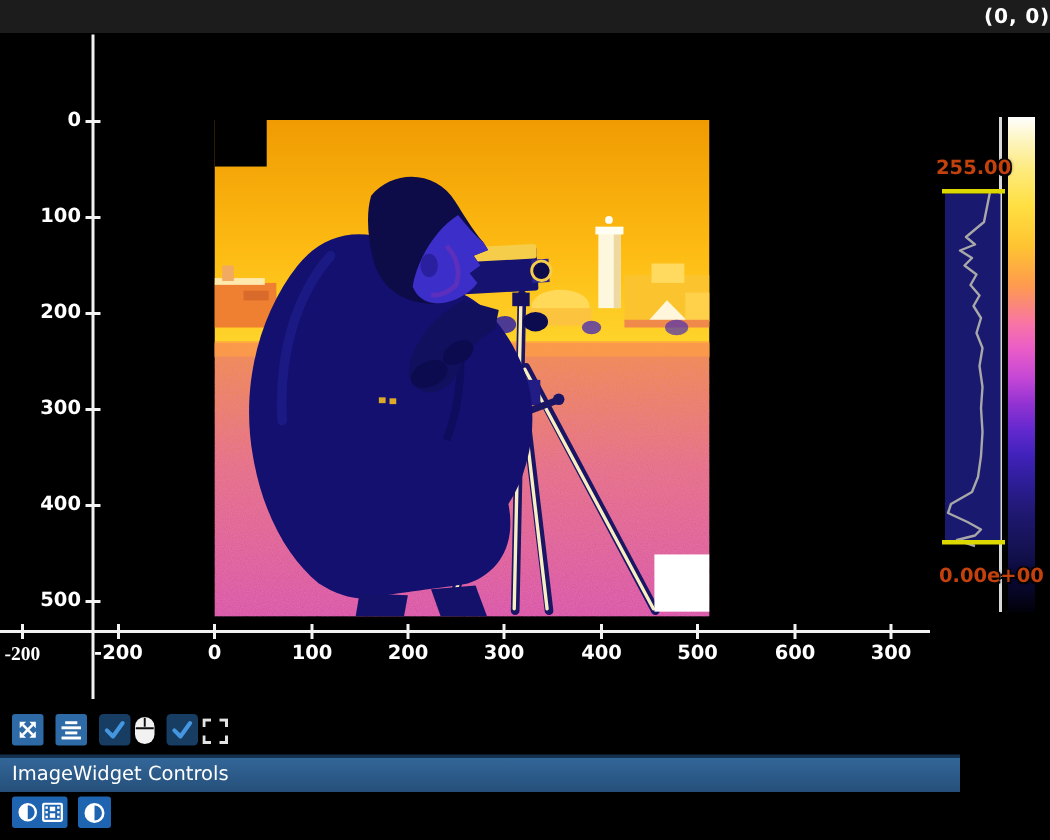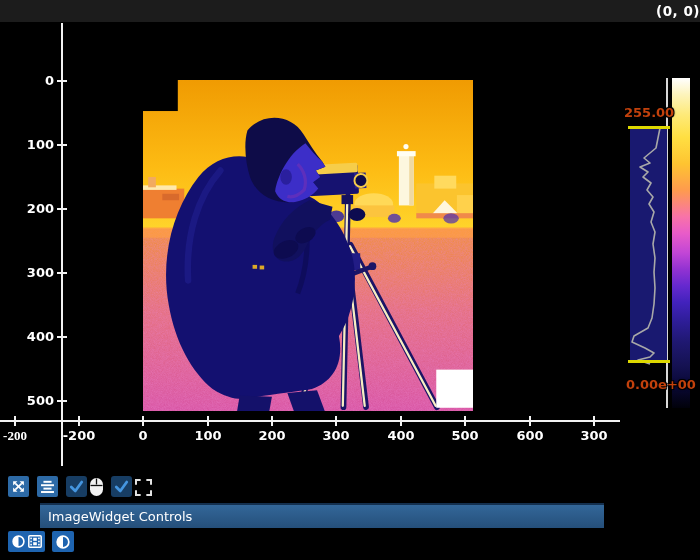--- a/index.html
+++ b/index.html
@@ -23,23 +23,23 @@
   .hist-curve{position:absolute;left:626px;top:124px;width:46px;height:242px;}
   .lut-edge{position:absolute;left:628px;width:42px;height:3px;background:#ddd800;}
   .lut-label{position:absolute;color:#c2410c;font-size:13px;font-weight:bold;
     text-shadow:-1px -1px 0 #000,1px -1px 0 #000,-1px 1px 0 #000,1px 1px 0 #000,0 0 3px #000;}
   .toolbar{position:absolute;left:0;top:476px;width:700px;height:22px;}
   .tb-btn{position:absolute;width:21px;height:21px;border-radius:2px;background:#2d6aa6;
           display:flex;align-items:center;justify-content:center;}
   .tb-check{position:absolute;width:21px;height:21px;border-radius:3px;background:#173d63;
           display:flex;align-items:center;justify-content:center;}
   .tb-plain{position:absolute;display:flex;align-items:center;justify-content:center;}
-  .ctrl-bar{position:absolute;left:0;top:503px;width:564px;height:25px;box-sizing:border-box;
+  .ctrl-bar{position:absolute;left:0;top:503px;width:640px;height:25px;box-sizing:border-box;
     background:linear-gradient(180deg,#336799,#254f7a);border-top:2px solid #14304f;
-    display:flex;align-items:center;margin-left:40px;}
+    display:flex;align-items:center;}
   .ctrl-bar span{color:#fff;font-size:13px;margin-left:8px;}
   .ctl-btn{position:absolute;top:531px;height:21px;border-radius:2px;background:#1e64b0;
     display:flex;align-items:center;justify-content:center;gap:3px;}
 </style>
 </head>
 <body>
 
 <div class="window">
 
   <div class="titlebar">

